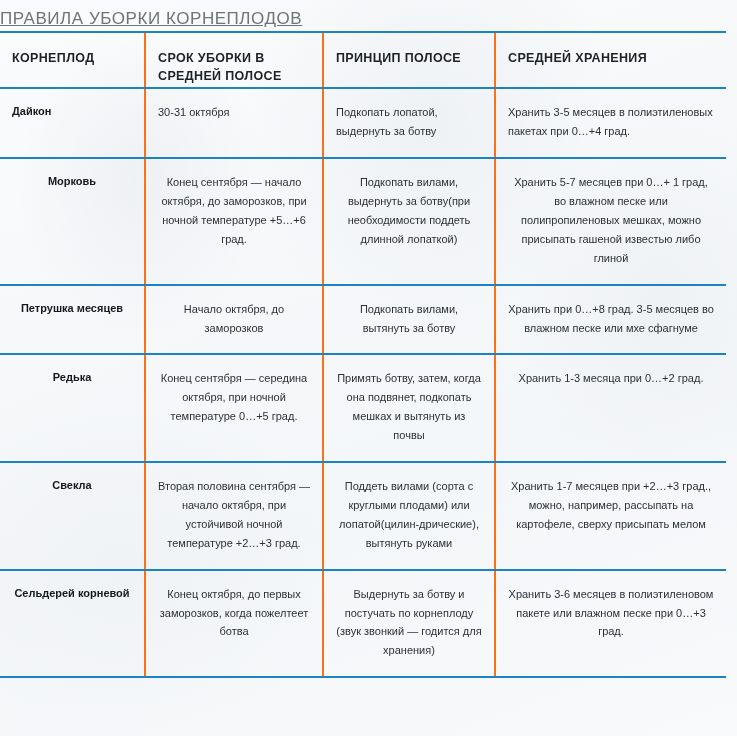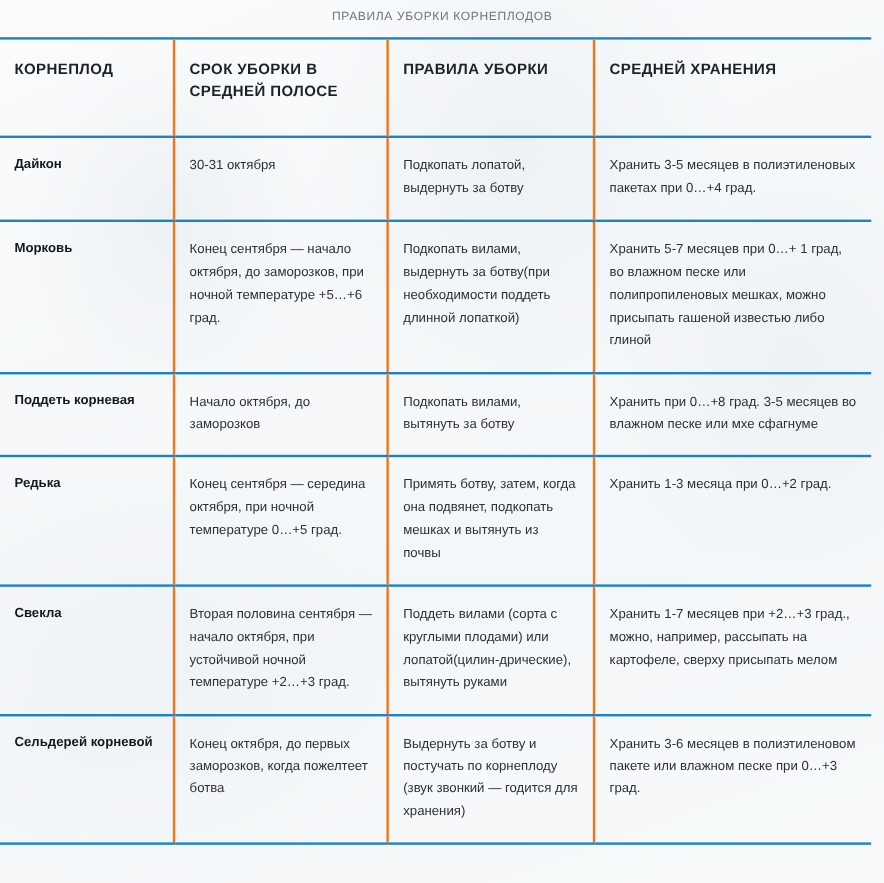--- a/index.html
+++ b/index.html
@@ -37,28 +37,29 @@
 
   .page {
     position: relative;
     z-index: 2;
     width: 737px;
     height: 736px;
     box-sizing: border-box;
   }
 
   .sheet-title {
-    text-align: center;
-    font-size: 10px;
+    text-align: left;
+    font-size: 17px;
     letter-spacing: 0.55px;
     color: #6f7478;
     padding-top: 9px;
     padding-bottom: 0;
     font-weight: 400;
     white-space: nowrap;
+    text-decoration: underline;
   }
 
   .table-wrap {
     position: absolute;
     top: 31px;
     left: 0;
     width: 726px;
   }
 
   table.rules {
@@ -87,40 +88,41 @@
     border-left: 2px solid #f97316;
   }
 
   table.rules thead th {
     font-size: 12.5px;
     font-weight: bold;
     letter-spacing: 0.35px;
     color: #1d2226;
     line-height: 1.45;
     padding-top: 16px;
-    padding-bottom: 28px;
+    padding-bottom: 2px;
   }
 
   table.rules tbody td {
     font-size: 11px;
     color: #2b3136;
     line-height: 1.72;
     border-radius: 31px;
   }
 
   table.rules tbody td.name {
     font-weight: bold;
     color: #15191d;
     line-height: 1.62;
   }
 
   
   table.rules tr + tr th,
   table.rules tr + tr td {
     border-top: none;
+    text-align: center;
   }
 </style>
 </head>
 <body>
 
 <div class="bg-wash"></div>
 <div class="bg-veil"></div>
 
 <div class="page">
 
@@ -131,42 +133,42 @@
       <colgroup>
         <col class="c1">
           <col class="c2">
           <col class="c3">
           <col class="c4">
       </colgroup>
       <thead>
         <tr>
           <th>КОРНЕПЛОД</th>
           <th>СРОК УБОРКИ В СРЕДНЕЙ ПОЛОСЕ</th>
-          <th>ПРАВИЛА УБОРКИ</th>
+          <th>ПРИНЦИП ПОЛОСЕ</th>
           <th>СРЕДНЕЙ ХРАНЕНИЯ</th>
         </tr>
       </thead>
       <tbody>
 
         <tr>
           <td class="name">Дайкон</td>
           <td>30-31 октября</td>
           <td>Подкопать лопатой, выдернуть за ботву</td>
           <td>Хранить 3-5 месяцев в полиэтиленовых пакетах при 0…+4 град.</td>
         </tr>
 
         <tr>
           <td class="name">Морковь</td>
           <td>Конец сентября — начало октября, до заморозков, при ночной температуре +5…+6 град.</td>
           <td>Подкопать вилами, выдернуть за ботву(при необходимости поддеть длинной лопаткой)</td>
           <td>Хранить 5-7 месяцев при 0…+ 1 град, во влажном песке или полипропиленовых мешках, можно присыпать гашеной известью либо глиной</td>
         </tr>
 
         <tr>
-          <td class="name">Поддеть корневая</td>
+          <td class="name">Петрушка месяцев</td>
           <td>Начало октября, до заморозков</td>
           <td>Подкопать вилами, вытянуть за ботву</td>
           <td>Хранить при 0…+8 град. 3-5 месяцев во влажном песке или мхе сфагнуме</td>
         </tr>
 
         <tr>
           <td class="name">Редька</td>
           <td>Конец сентября — середина октября, при ночной температуре 0…+5 град.</td>
           <td>Примять ботву, затем, когда она подвянет, подкопать мешках и вытянуть из почвы</td>
           <td>Хранить 1-3 месяца при 0…+2 град.</td>

